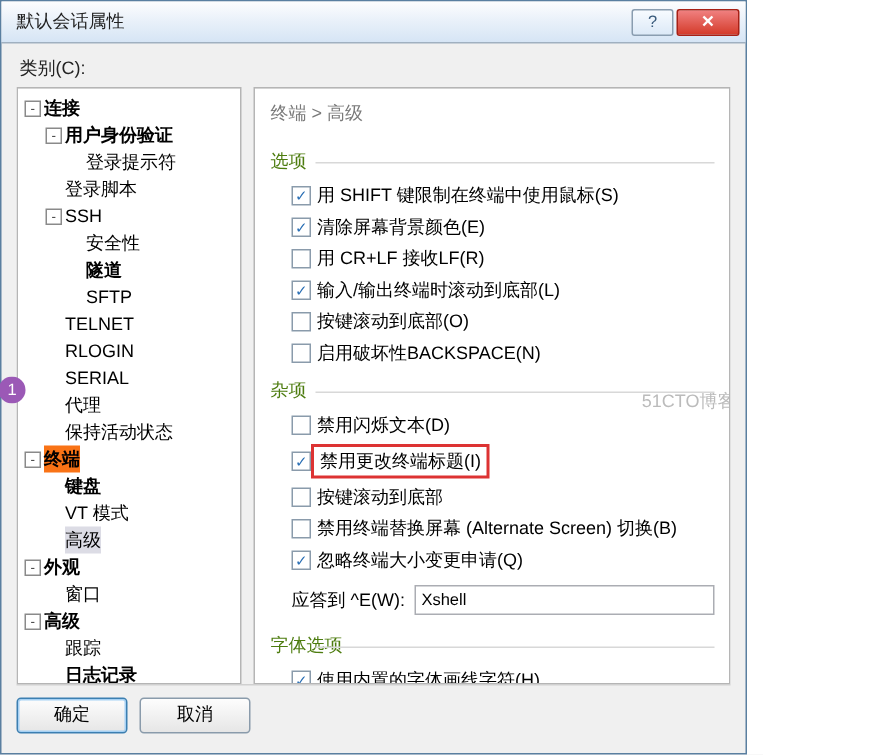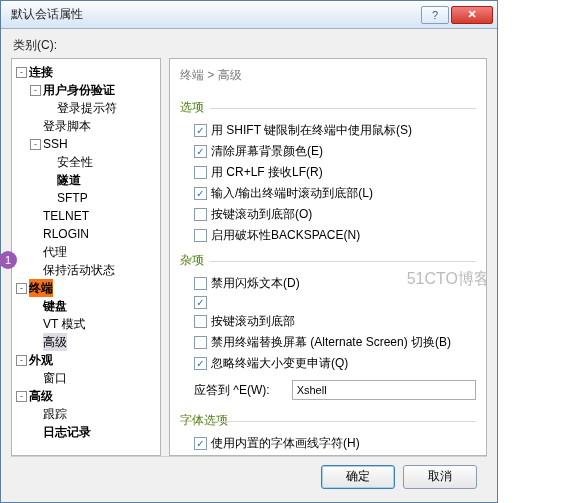--- a/index.html
+++ b/index.html
@@ -24,27 +24,27 @@
 .sel1 { background: #f97316; }
 .sel2 { background: #dcdce5; }
 .right { flex: 1; background: #fff; border: 1px solid #b5b5b5; padding: 8px 10px; overflow: auto; position: relative; }
 .bc { color: #7a7a7a; margin-bottom: 15px; }
 .section { color: #4d7c0f; font-weight: normal; margin: 6px 0 4px 0; position: relative; }
 .section::after { content: ""; position: absolute; left: 30px; right: 0; top: 50%; border-top: 1px solid #d8d8d8; }
 .row { display: flex; align-items: center; gap: 4px; padding: 2px 0 2px 14px; }
 .chk { width: 13px; height: 13px; border: 1px solid #8a9bab; background: #fff; display: inline-flex; align-items: center; justify-content: center; font-size: 10px; color: #2a6fb5; }
 .chk.on::before { content: "✓"; }
 .hl { border: 2px solid #d33; padding: 1px 4px; margin-left: -4px; }
-.field-row { display: flex; align-items: center; gap: 22px; padding: 6px 0 6px 14px; }
+.field-row { display: flex; align-items: center; gap: 6px; padding: 6px 0 6px 14px; }
 .txt-input { flex: 1; border: 1px solid #abadb3; padding: 2px 4px; height: 20px; font-size: 11px; }
-.footer { height: 40px; display: flex; justify-content: flex-end; align-items: center; gap: 8px; padding-right: 10px; border-top: 1px solid #d0d0d0; }
+.footer { height: 40px; display: flex; align-items: center; gap: 8px; padding-right: 10px; border-top: 1px solid #d0d0d0; }
 .btn { min-width: 74px; height: 24px; border: 1px solid #8a9bab; border-radius: 3px; background: linear-gradient(#fdfdfd,#e6e6e6); font-size: 12px; }
 .btn.default { border-color: #3c7fb1; box-shadow: 0 0 0 1px #a6d1f4 inset; }
 .marker { position: absolute; left: -2px; top: 250px; width: 18px; height: 18px; border-radius: 50%; background: #9b59b6; color: #fff; font-size: 11px; display: flex; align-items: center; justify-content: center; z-index: 5; }
-.watermark { position: absolute; right: -4px; top: 210px; color: #bbb; font-size: 16px; transform: rotate(0deg); writing-mode: horizontal-tb; pointer-events: none; }
+.watermark { position: absolute; right: -4px; top: 200px; color: #bbb; font-size: 12px; transform: rotate(0deg); writing-mode: horizontal-tb; pointer-events: none; }
 </style>
 </head>
 <body>
 <div class="window">
 
   <div class="titlebar">
     <span class="titlebar-text">默认会话属性</span>
     <div class="title-btns">
       <div class="title-btn">?</div>
       <div class="title-btn close">✕</div>
@@ -119,20 +119,26 @@
                 </li>
               <li>
                   <div class="node">
                     <span class="noexp"></span>
                     <span>RLOGIN</span>
                   </div>
                 </li>
               <li>
                   <div class="node">
                     <span class="noexp"></span>
+                    <span>SERIAL</span>
+                  </div>
+                </li>
+              <li>
+                  <div class="node">
+                    <span class="noexp"></span>
                     <span>代理</span>
                   </div>
                 </li>
               <li>
                   <div class="node">
                     <span class="noexp"></span>
                     <span>保持活动状态</span>
                   </div>
                 </li>
             </ul>
@@ -231,20 +237,21 @@
             <span>启用破坏性BACKSPACE(N)</span>
           </div>
 
         <div class="section">杂项</div>
         <div class="row">
             <span class="chk"></span>
             <span>禁用闪烁文本(D)</span>
           </div>
         <div class="row">
             <span class="chk on"></span>
+            <span class="hl">禁用更改终端标题(I)</span>
           </div>
         <div class="row">
             <span class="chk"></span>
             <span>按键滚动到底部</span>
           </div>
         <div class="row">
             <span class="chk"></span>
             <span>禁用终端替换屏幕 (Alternate Screen) 切换(B)</span>
           </div>
         <div class="row">

